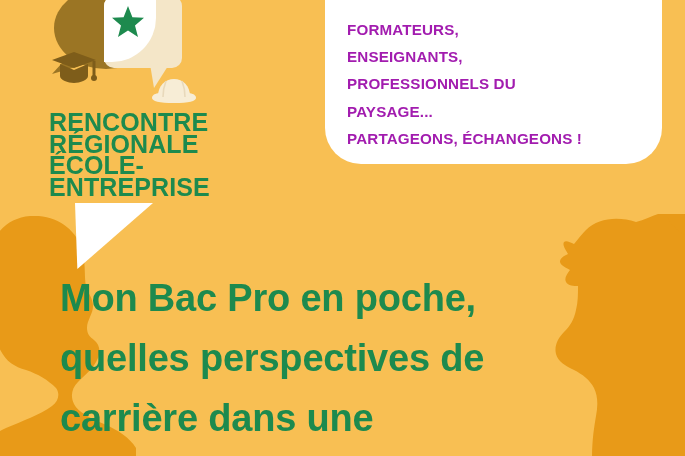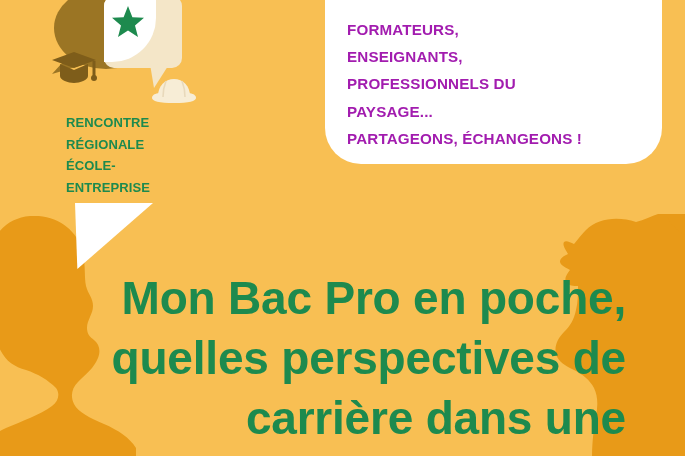--- a/index.html
+++ b/index.html
@@ -29,25 +29,25 @@
     position: absolute;
     left: 26px;
     top: -12px;
     width: 180px;
     height: 128px;
   }
 
   
   #logo-wordmark {
     position: absolute;
-    left: 66px;
+    left: 49px;
     top: 112px;
     width: 210px;
     color: #1d8a4e;
-    font-size: 13px;
+    font-size: 25px;
     font-weight: bold;
     line-height: 21.5px;
     letter-spacing: 0.1px;
     white-space: pre-line;
   }
 
   
   #callout {
     position: absolute;
     left: 325px;
@@ -82,23 +82,23 @@
     letter-spacing: 0.15px;
     white-space: pre-line;
   }
 
   
   #headline {
     position: absolute;
     left: 60px;
     top: 268px;
     width: 566px;
-    text-align: right;
+    text-align: left;
     color: #1d8a4e;
-    font-size: 46px;
+    font-size: 38px;
     font-weight: bold;
     line-height: 60px;
     letter-spacing: -0.2px;
     white-space: pre-line;
   }
 </style>
 </head>
 <body>
 
 <div id="poster">

